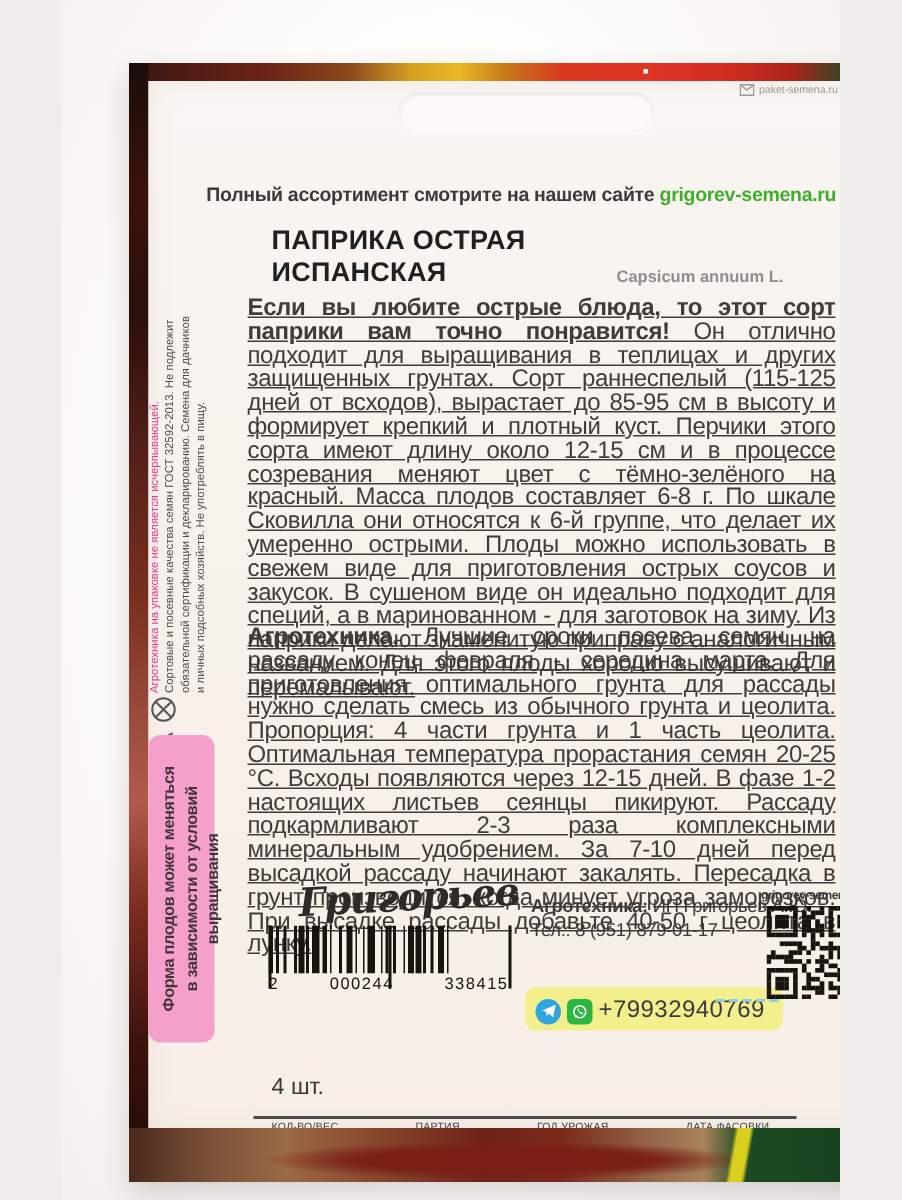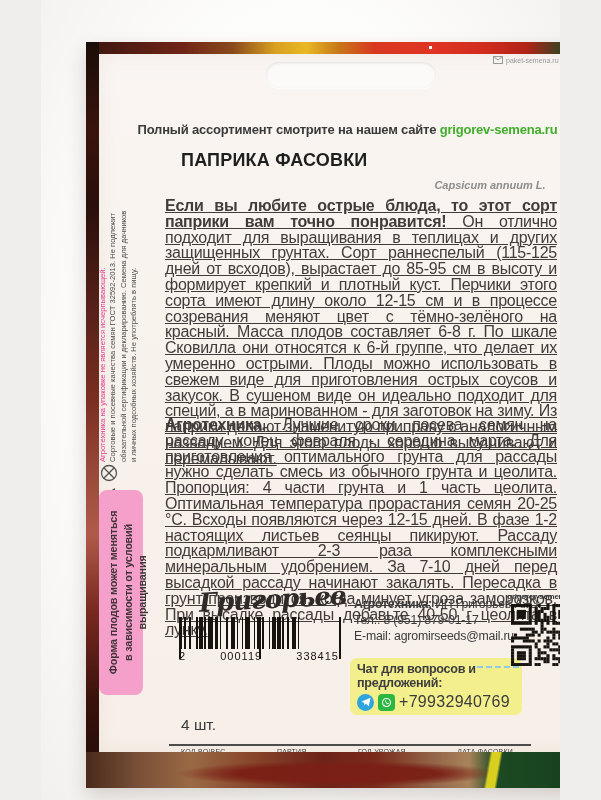--- a/index.html
+++ b/index.html
@@ -23,21 +23,21 @@
   .card{left:58px;top:54px;width:497px;height:698px;
     background:linear-gradient(180deg,#f9f5f2 0%,#f8f2ec 45%,#f7efe8 100%);
     box-shadow:inset 0 0 20px rgba(120,80,60,.07);}
   .dot{width:3px;height:3px;background:#fff;top:46px;}
   .hole{left:225px;top:62px;width:170px;height:26px;border-radius:13px;
     background:rgba(255,255,255,.5);box-shadow:inset 0 1px 3px rgba(0,0,0,.10), 0 1px 1px rgba(255,255,255,.9);}
   .print-note{left:452px;top:56px;display:flex;align-items:center;gap:3px;color:#9a9a9a;font-size:7px;}
   .site-banner{left:58px;top:122px;width:497px;text-align:center;font-size:13px;font-weight:bold;color:#3a3a3a;letter-spacing:-0.2px;}
   .green{color:#3fae2a;}
   .title{left:140px;top:150px;font-size:18px;line-height:21px;font-weight:bold;color:#1f1f1f;letter-spacing:0.2px;}
-  .latin{left:370px;top:179px;width:158px;text-align:center;font-size:11px;font-style:italic;font-weight:bold;color:#8d8d8d;}
+  .latin{left:370px;top:179px;width:158px;text-align:left;font-size:11px;font-weight:bold;color:#8d8d8d;}
   .para{left:124px;width:392px;font-size:16px;line-height:15.8px;letter-spacing:-0.25px;text-align:justify;color:#413c3a;text-decoration:underline;}
   .p1{top:198px;} .p2{top:417px;}
   .signature{left:158px;top:584px;font-family:"DejaVu Serif", serif;font-style:italic;font-weight:bold;
     font-size:26px;color:#2f2a28;transform:rotate(-3deg);letter-spacing:-1px;}
   .barcode{left:138px;top:617px;width:166px;height:46px;}
   .bars{display:flex;height:32px;overflow:hidden;}
   .bars .b{background:#17130f;height:100%;flex:none;}
   .bars .s{height:100%;flex:none;}
   .guard{position:absolute;width:2px;height:42px;top:0;background:#17130f;}
   .bdigits{position:absolute;top:32px;left:0;width:166px;display:flex;justify-content:space-between;
@@ -85,21 +85,22 @@
     </svg>
     <span>paket-semena.ru</span>
   </div>
 
   <div class="abs site-banner">
     <span>Полный ассортимент смотрите на нашем сайте</span>
     <span class="green">grigorev-semena.ru</span>
   </div>
 
   <div class="abs title">
-    <div>ПАПРИКА ФАСОВКИ</div>
+    <div>ПАПРИКА ОСТРАЯ</div>
+    <div>ИСПАНСКАЯ</div>
   </div>
   <div class="abs latin">Capsicum annuum L.</div>
 
   <div class="abs para p1"><b>Если вы любите острые блюда, то этот сорт паприки вам точно понравится!</b> <span>Он отлично подходит для выращивания в теплицах и других защищенных грунтах. Сорт раннеспелый (115-125 дней от всходов), вырастает до 85-95 см в высоту и формирует крепкий и плотный куст. Перчики этого сорта имеют длину около 12-15 см и в процессе созревания меняют цвет с тёмно-зелёного на красный. Масса плодов составляет 6-8 г. По шкале Сковилла они относятся к 6-й группе, что делает их умеренно острыми. Плоды можно использовать в свежем виде для приготовления острых соусов и закусок. В сушеном виде он идеально подходит для специй, а в маринованном - для заготовок на зиму. Из паприки делают знаменитую приправу с аналогичным названием. Для этого плоды хорошо высушивают и перемалывают.</span></div>
 
   <div class="abs para p2"><b>Агротехника.</b> <span>Лучшие сроки посева семян на рассаду конец февраля - середина марта. Для приготовления оптимального грунта для рассады нужно сделать смесь из обычного грунта и цеолита. Пропорция: 4 части грунта и 1 часть цеолита. Оптимальная температура прорастания семян 20-25 °С. Всходы появляются через 12-15 дней. В фазе 1-2 настоящих листьев сеянцы пикируют. Рассаду подкармливают 2-3 раза комплексными минеральным удобрением. За 7-10 дней перед высадкой рассаду начинают закалять. Пересадка в грунт производится, когда минует угроза заморозков. При высадке рассады добавьте 40-50 г цеолита в лунку.</span></div>
 
   <div class="abs signature">Григорьев</div>
   <div class="abs barcode">
     <div class="bars" id="bars">
@@ -150,33 +151,31 @@
         <span class="b" style="width:3.4px"></span>
         <span class="s" style="width:1.7px"></span>
         <span class="b" style="width:1.7px"></span>
         <span class="s" style="width:5.1px"></span>
       </div>
     <div class="guard" style="left:0;"></div>
     <div class="guard" style="left:80px;"></div>
     <div class="guard" style="left:160px;"></div>
     <div class="bdigits">
       <span>2</span>
-      <span>000119</span>
+      <span>000244</span>
       <span>338415</span>
     </div>
   </div>
 
   <div class="abs packer">
     <div><b>Агротехника:</b> <span>ИП Григорьев А.Ю.</span></div>
     <div>Тел.: 8 (951) 879-01-17</div>
-    <div>E-mail: agromirseeds@mail.ru</div>
   </div>
 
   <div class="abs chat">
-    <div class="chat-title">Чат для вопросов и предложений:</div>
     <div class="chat-row">
       <span class="tg">
         <svg width="10" height="10" viewBox="0 0 10 10">
             <path d="M0.5 4.6 L9.5 0.8 L7.8 9.2 L4.8 6.6 L3.4 8.4 L3.2 5.9 Z" fill="#fff"></path>
           </svg>
       </span>
       <span class="wa">
         <svg width="11" height="11" viewBox="0 0 11 11">
             <circle cx="5.5" cy="5.5" r="4" fill="none" stroke="#fff" stroke-width="1.1"></circle>
             <path d="M2.2 9.6 L3.4 7.6 L4.6 8.8 Z" fill="#fff"></path>

